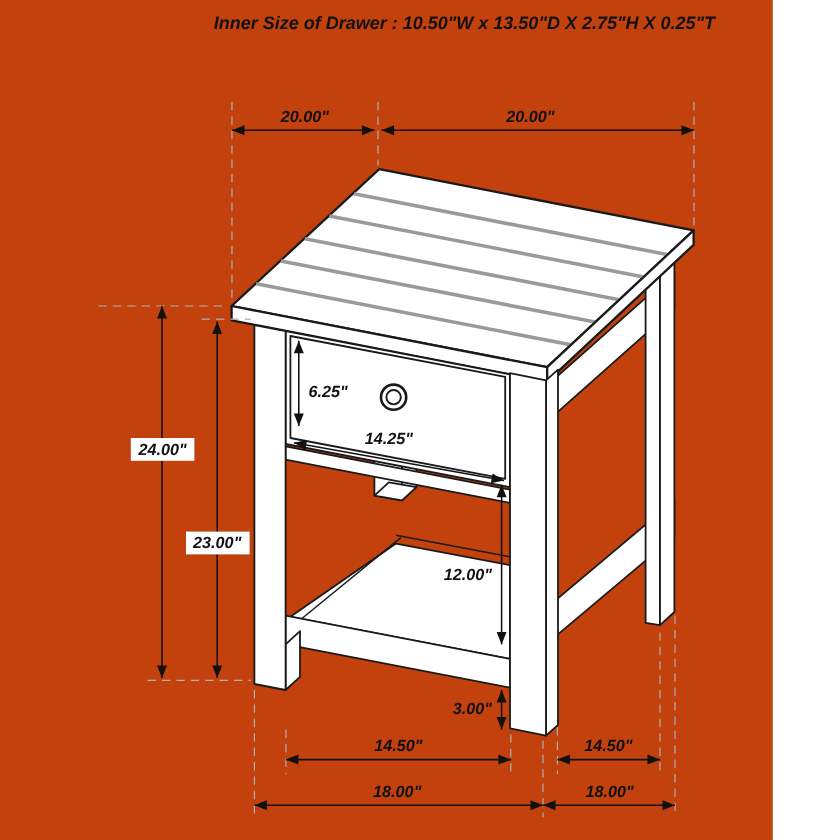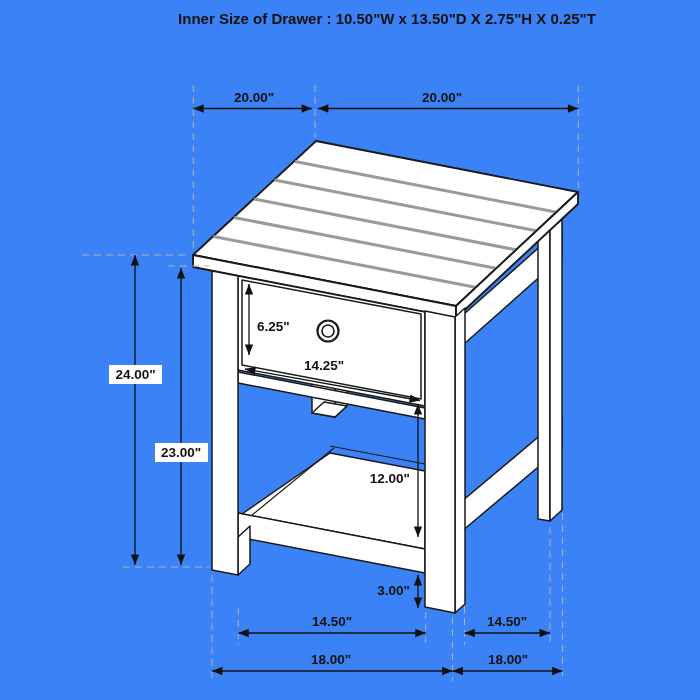--- a/index.html
+++ b/index.html
@@ -3,24 +3,25 @@
 <meta charset="utf-8">
 <style>
   html, body {
     margin: 0;
     padding: 0;
     background: #ffffff;
     font-family: "Liberation Sans", sans-serif;
   }
   .stage {
     position: relative;
-    width: 700px;
+    width: 644px;
     height: 700px;
-    background: #3b82f6;
+    background: #c2410c;
     overflow: hidden;
+    font-style: italic;
   }
   svg { display: block; }
   .outline   { fill: #ffffff; stroke: #1a1a1a; stroke-width: 1.5; stroke-linejoin: round; }
   .outline2  { fill: #ffffff; stroke: #1a1a1a; stroke-width: 1.9; stroke-linejoin: round; }
   .seam      { stroke: #9a9a9a; stroke-width: 3; fill: none; }
   .thin      { fill: none; stroke: #1a1a1a; stroke-width: 1.2; }
   .dim       { stroke: #111111; stroke-width: 1.3; fill: none; }
   .ext       { stroke: #b0b0b0; stroke-width: 1; fill: none; stroke-dasharray: 7 5; }
   .dimtext   { font-family: "Liberation Sans", sans-serif; font-size: 13.5px; font-weight: bold; fill: #111111; }
   .titletext { font-family: "Liberation Sans", sans-serif; font-size: 15px; font-weight: bold; fill: #111111; }

